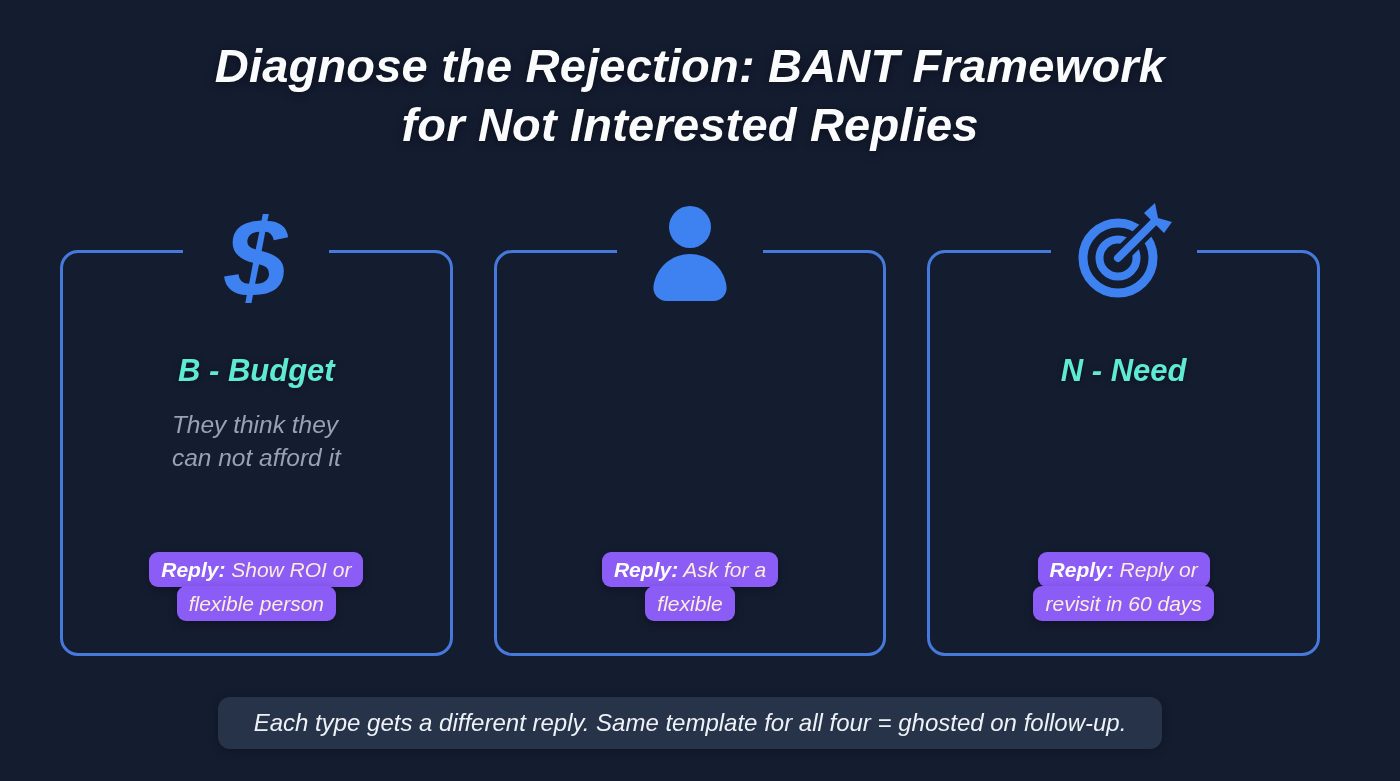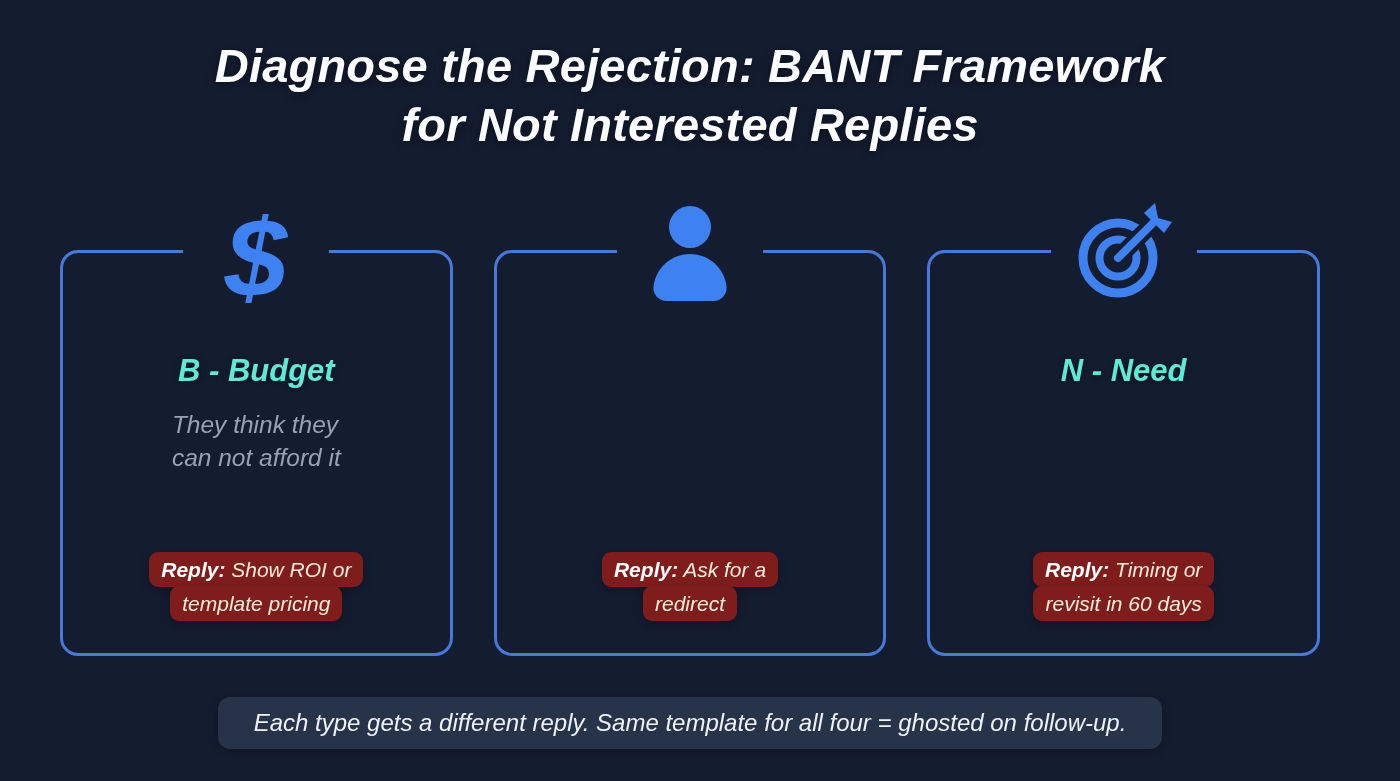--- a/index.html
+++ b/index.html
@@ -86,21 +86,21 @@
   }
   .reply-badge {
     margin-top: auto;
     margin-bottom: 32px;
     text-align: center;
     line-height: 1.62;
     padding: 0 10px;
   }
   .reply-pill {
     display: inline;
-    background: #7f1d1d;
+    background: #8b5cf6;
     color: #fcecda;
     font-size: 21px;
     padding: 6px 12px;
     border-radius: 9px;
     -webkit-box-decoration-break: clone;
     box-decoration-break: clone;
     box-shadow: 0 3px 8px rgba(0,0,0,0.28);
   }
   .reply-pill b {
     color: #ffffff;
@@ -131,52 +131,52 @@
     <div class="card">
       <div class="border-gap"></div>
       <div class="card-icon">
         <svg viewBox="0 0 100 100">
           <text x="50" y="54" text-anchor="middle" dominant-baseline="central" font-size="112" font-weight="bold" font-family="Liberation Sans, DejaVu Sans, sans-serif" fill="#3e82f2">$</text>
         </svg>
       </div>
       <h2 class="card-title">B - Budget</h2>
       <p class="card-desc">They think they<br>can not afford it</p>
       <div class="reply-badge">
-        <span class="reply-pill"><b>Reply:</b><span> Show ROI or</span><br><span>template pricing</span></span>
+        <span class="reply-pill"><b>Reply:</b><span> Show ROI or</span><br><span>flexible person</span></span>
       </div>
     </div>
 
     <div class="card">
       <div class="border-gap"></div>
       <div class="card-icon">
         <svg viewBox="0 0 100 100">
           <circle cx="50" cy="24" r="21" fill="#3e82f2"></circle>
           <path d="M50 51 C31 51 16 65 13.5 83 C12.4 91 18.5 98 26.5 98 L73.5 98 C81.5 98 87.6 91 86.5 83 C84 65 69 51 50 51 Z" fill="#3e82f2"></path>
         </svg>
       </div>
       <div class="reply-badge">
-        <span class="reply-pill"><b>Reply:</b><span> Ask for a</span><br><span>redirect</span></span>
+        <span class="reply-pill"><b>Reply:</b><span> Ask for a</span><br><span>flexible</span></span>
       </div>
     </div>
 
     <div class="card">
       <div class="border-gap"></div>
       <div class="card-icon">
         <svg viewBox="0 0 100 100">
           <circle cx="44" cy="55" r="35" fill="none" stroke="#3e82f2" stroke-width="9"></circle>
           <circle cx="44" cy="55" r="18.5" fill="none" stroke="#3e82f2" stroke-width="8"></circle>
           <circle cx="44" cy="55" r="7.5" fill="#3e82f2"></circle>
           <line x1="44" y1="55" x2="80" y2="19" stroke="#141c30" stroke-width="17" stroke-linecap="round"></line>
           <line x1="44" y1="55" x2="79" y2="20" stroke="#3e82f2" stroke-width="8" stroke-linecap="round"></line>
           <polygon points="70,10 81,0 84,15 98,19 90,30" fill="#3e82f2"></polygon>
         </svg>
       </div>
       <h2 class="card-title">N - Need</h2>
       <div class="reply-badge">
-        <span class="reply-pill"><b>Reply:</b><span> Timing or</span><br><span>revisit in 60 days</span></span>
+        <span class="reply-pill"><b>Reply:</b><span> Reply or</span><br><span>revisit in 60 days</span></span>
       </div>
     </div>
 
 
   </div>
 
   <div class="footer-note">Each type gets a different reply. Same template for all four = ghosted on follow-up.</div>
 
 </div>
 

